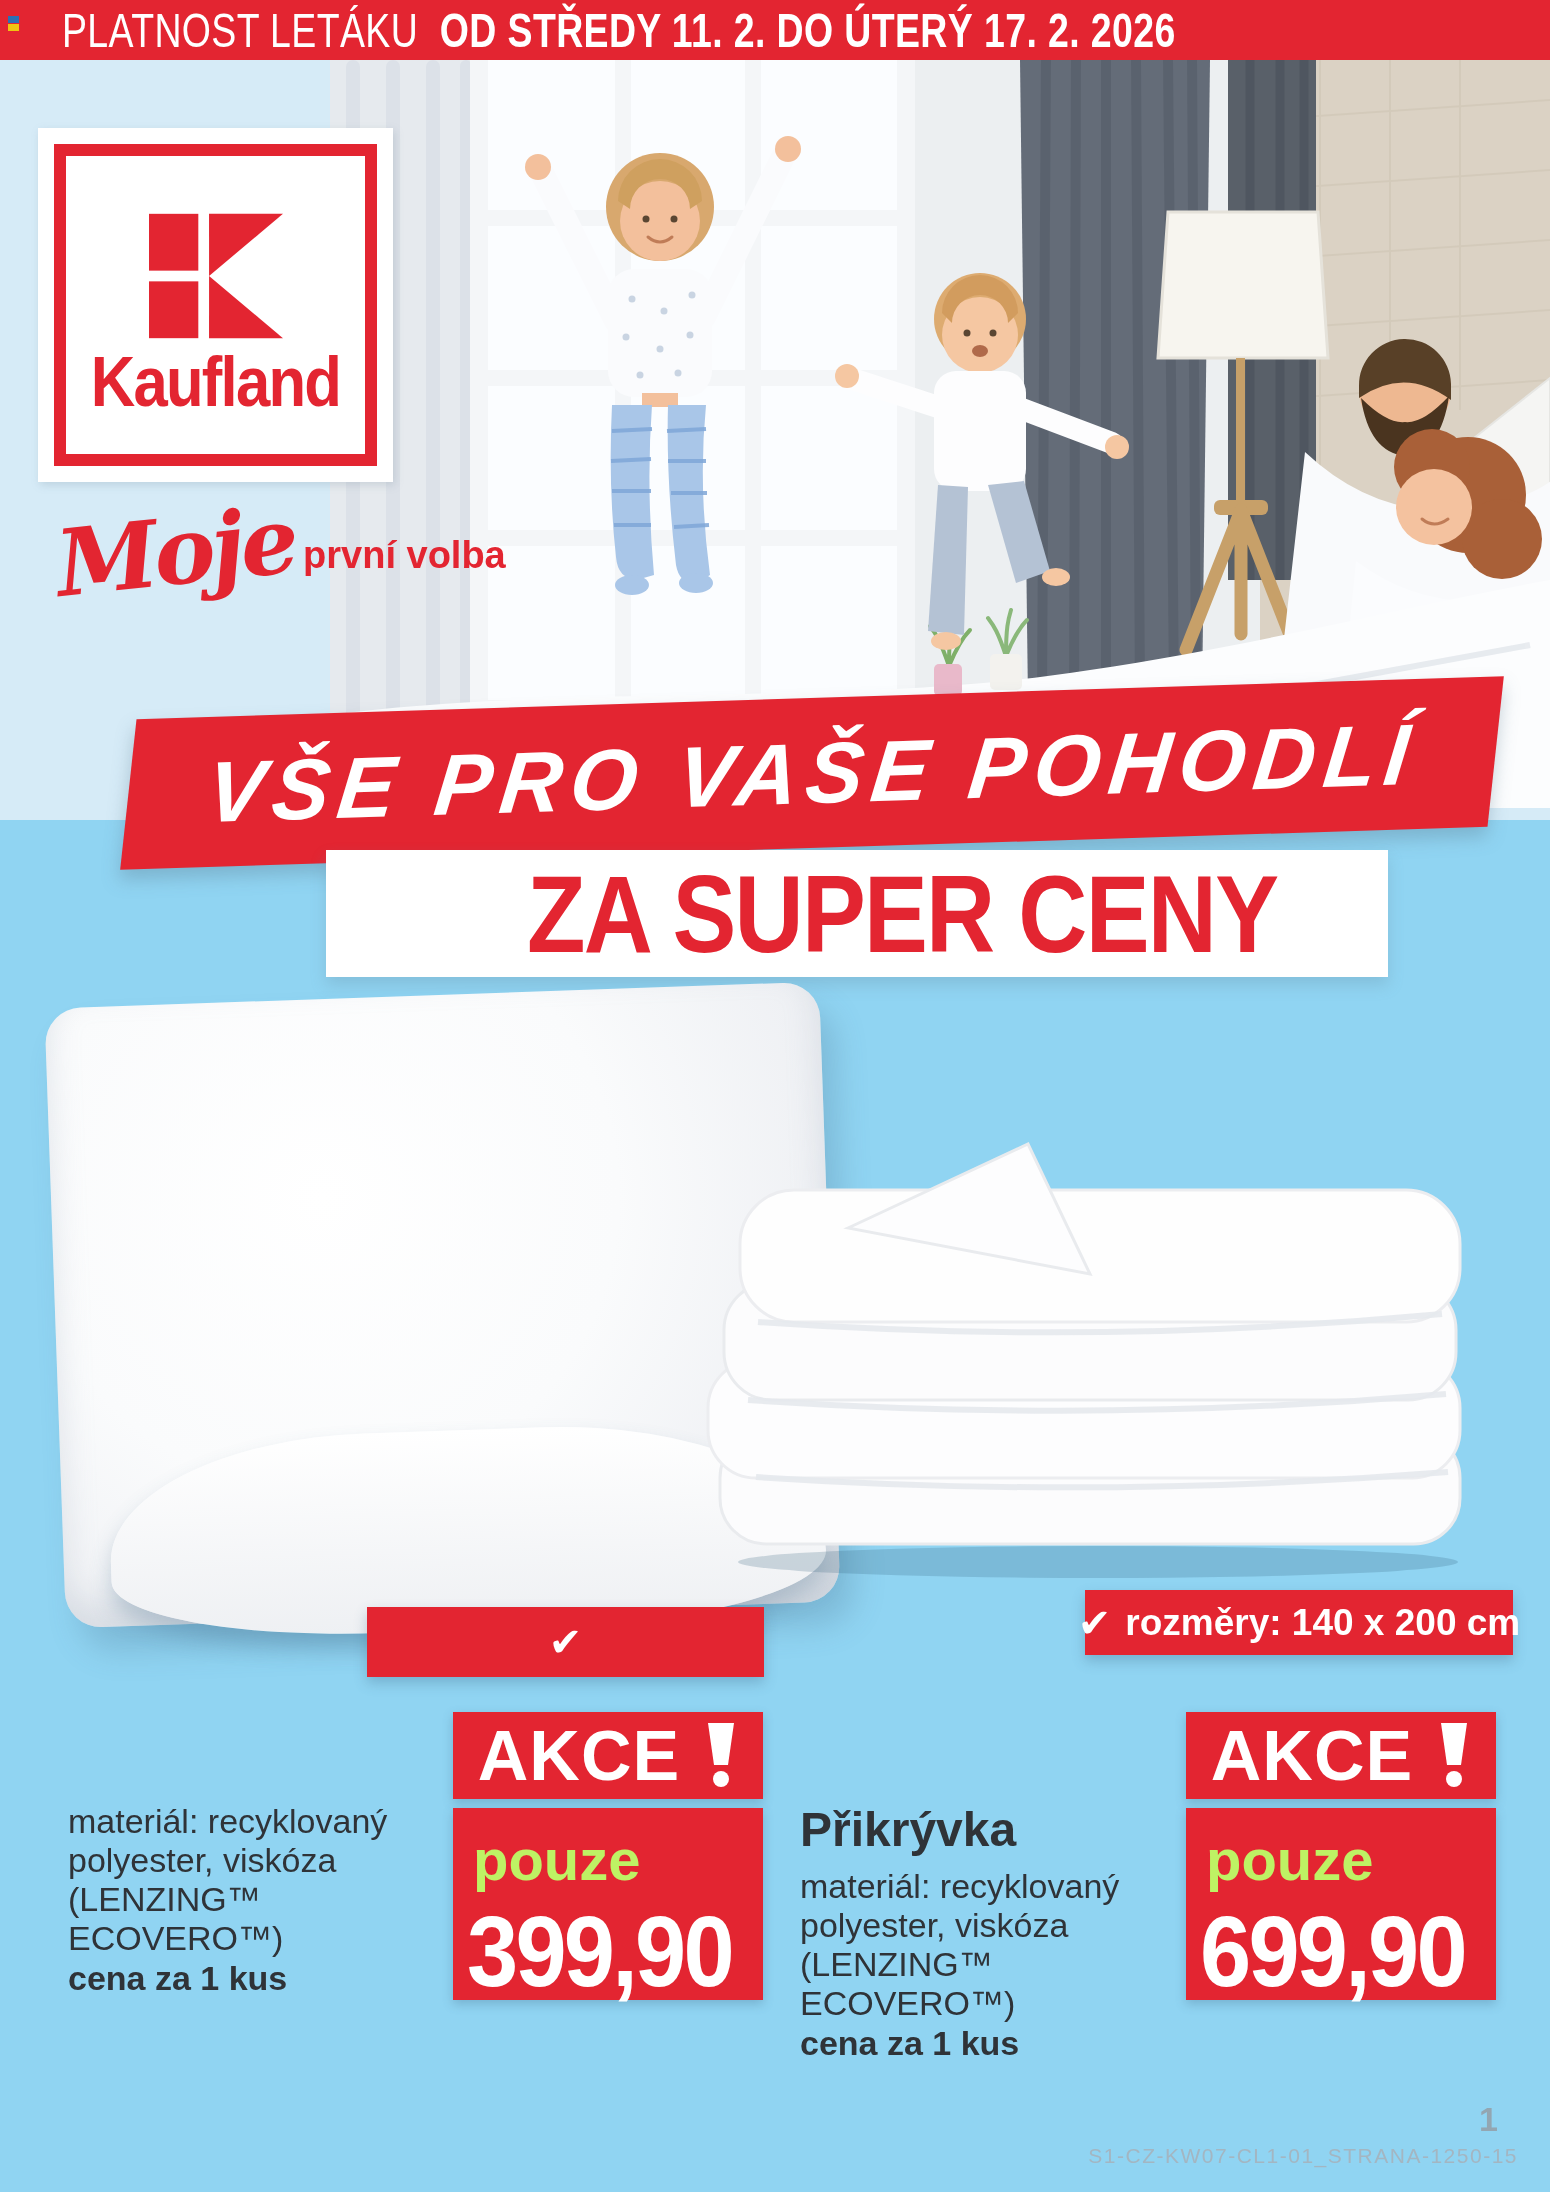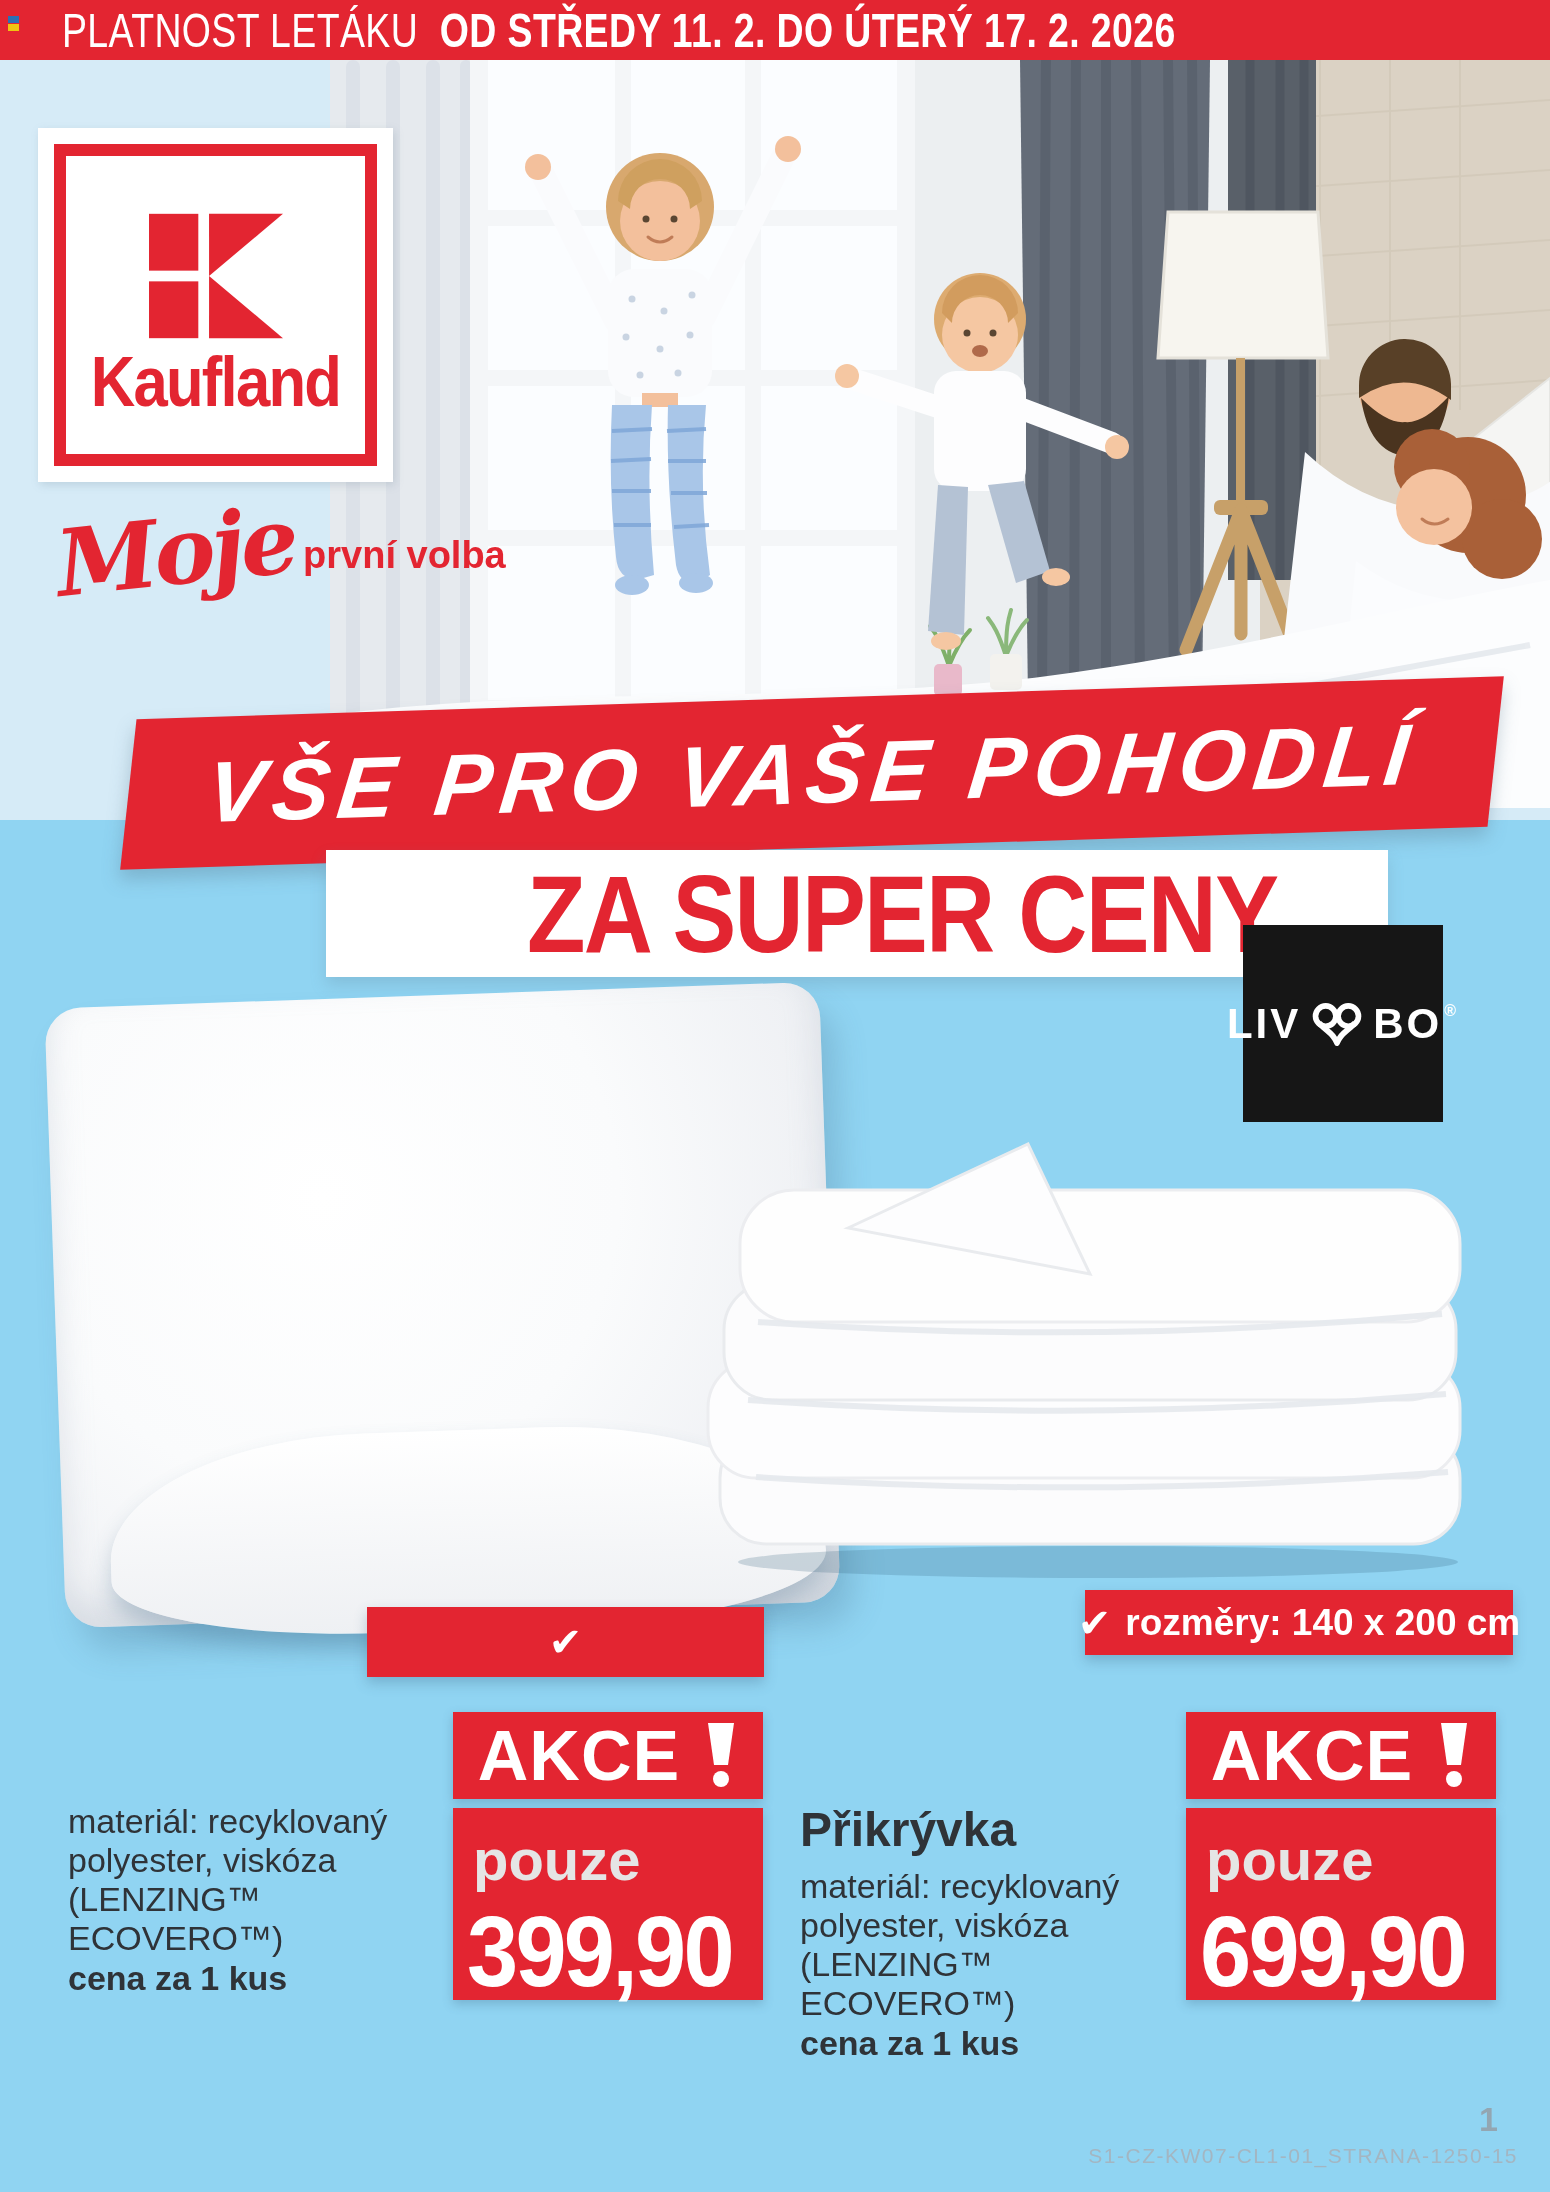--- a/index.html
+++ b/index.html
@@ -66,21 +66,21 @@
   .ribbon.r2{left:1085px;top:1590px;width:428px;height:65px;}
 
   
   .akce{position:absolute;width:310px;height:87px;background:var(--red);display:flex;align-items:center;justify-content:center;gap:24px;box-shadow:0 4px 10px rgba(60,100,130,.30);}
   .akce .akce-label{color:#fff;font-weight:bold;font-size:70px;letter-spacing:1px;}
   .akce.left{left:453px;top:1712px;}
   .akce.right{left:1186px;top:1712px;}
   .pricebox{position:absolute;width:310px;height:192px;background:var(--red);box-shadow:0 4px 10px rgba(60,100,130,.30);}
   .pricebox.left{left:453px;top:1808px;}
   .pricebox.right{left:1186px;top:1808px;}
-  .pricebox .pouze{position:absolute;left:20px;top:18px;color:#e5e5e5;font-weight:bold;font-size:58px;}
+  .pricebox .pouze{position:absolute;left:20px;top:18px;color:#bef264;font-weight:bold;font-size:58px;}
   .pricebox .price{position:absolute;left:14px;top:86px;color:#fff;font-weight:bold;font-size:100px;letter-spacing:-3px;transform:scaleX(.92);transform-origin:left center;white-space:nowrap;}
 
   
   .prodtext{position:absolute;width:390px;color:var(--dark-text);}
   .prodtext.left{left:68px;top:1802px;}
   .prodtext.right{left:800px;top:1802px;}
   .prodtext .pname{font-weight:bold;font-size:48px;margin-bottom:10px;}
   .prodtext .pline{font-size:34px;line-height:39px;}
   .prodtext .punit{font-size:34px;line-height:41px;font-weight:bold;}
 
@@ -263,31 +263,20 @@
     <span class="moje">Moje</span><span class="rest">první volba</span>
   </div>
 
   <div class="banner">
     <span class="banner-text">VŠE PRO VAŠE POHODLÍ</span>
   </div>
   <div class="whitebox">
     <span class="whitebox-text">ZA SUPER CENY</span>
   </div>
 
-  <div class="livbo">
-    <div class="livbo-inner">
-      <span>LIV</span>
-      <svg width="52" height="46" viewBox="0 0 46 40">
-        <circle cx="13" cy="13" r="9" stroke="#fff" stroke-width="5" fill="none"></circle>
-        <circle cx="33" cy="13" r="9" stroke="#fff" stroke-width="5" fill="none"></circle>
-        <path d="M7 19 C14 27 20 28 23 37 C26 28 32 27 39 19" stroke="#fff" stroke-width="5" fill="none" stroke-linejoin="round"></path>
-      </svg>
-      <span><span>BO</span><sup>®</sup></span>
-    </div>
-  </div>
 
   <div class="pillow-big"></div>
   <div class="pillow-front"></div>
   <svg class="duvet" viewBox="0 0 797 448">
     <ellipse cx="400" cy="430" rx="360" ry="16" fill="rgba(50,95,125,.22)"></ellipse>
     <rect x="22" y="300" width="740" height="112" rx="46" fill="#fcfcfd" stroke="#e9ebee" stroke-width="3"></rect>
     <rect x="10" y="228" width="752" height="118" rx="48" fill="#fdfdfe" stroke="#ecedf0" stroke-width="3"></rect>
     <rect x="26" y="150" width="732" height="118" rx="48" fill="#fcfcfd" stroke="#e9ebee" stroke-width="3"></rect>
     <rect x="42" y="58" width="720" height="132" rx="54" fill="#fefefe" stroke="#ecedf0" stroke-width="3"></rect>
     <polygon points="150,96 330,12 392,142" fill="#fdfdfe" stroke="#e9ebee" stroke-width="3"></polygon>

